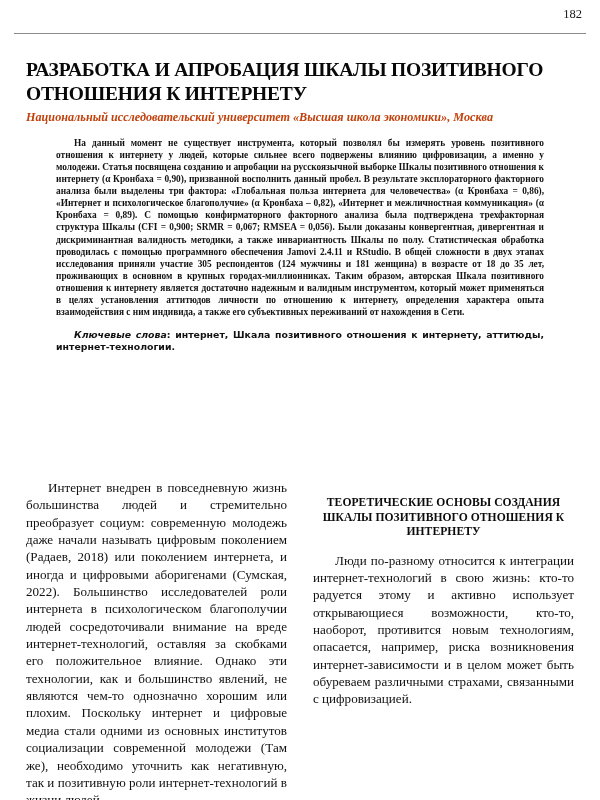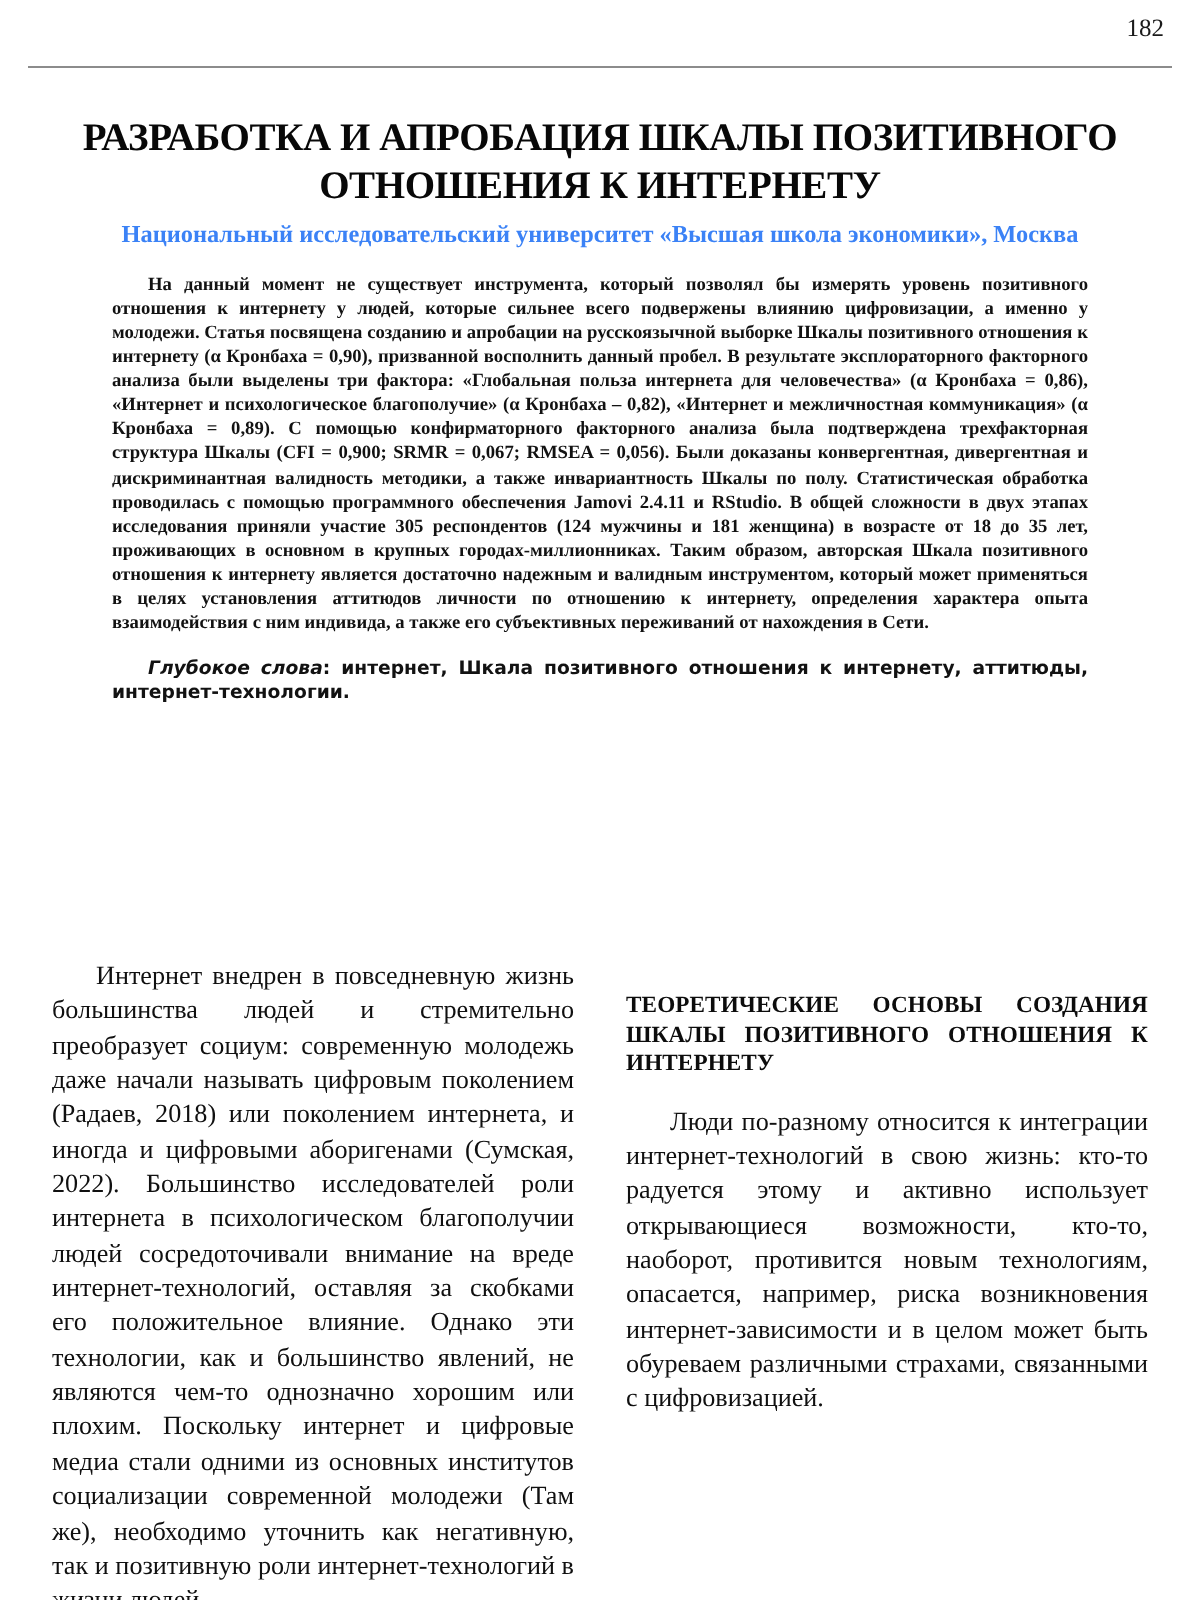--- a/index.html
+++ b/index.html
@@ -53,42 +53,42 @@
   }
   .rule {
     height: 1px;
     background: #8c8c8c;
     margin: 2px 14px 0 14px;
   }
 
   
   .title-block {
     margin: 24px 26px 0 26px;
-    text-align: center;
   }
   .article-title {
     font-size: 19.5px;
     font-weight: bold;
     line-height: 1.25;
     letter-spacing: -0.2px;
     color: #080808;
     margin: 0;
   }
   .authors {
     margin-top: 16px;
     font-size: 12.6px;
     font-weight: normal;
     letter-spacing: 0.3px;
     color: #111;
   }
   .affiliation {
     margin-top: 3px;
     font-size: 12.2px;
+    font-style: italic;
     font-weight: bold;
-    color: #3b82f6;
+    color: #c2410c;
   }
 
   
   .abstract {
     margin: 12px 56px 0 56px;
     font-family: Liberation Serif, serif;
     font-size: 9.35px;
     line-height: 12.1px;
     text-align: justify;
     text-justify: inter-word;
@@ -131,20 +131,21 @@
     text-justify: inter-word;
     color: #101010;
     hyphens: manual;
   }
   .col p {
     margin: 0;
     text-indent: 22px;
   }
   .section-head {
     margin: 17px 0 12px 0;
+    text-align: center;
     font-size: 11.6px;
     font-weight: bold;
     line-height: 14.5px;
     letter-spacing: 0.05px;
     color: #0c0c0c;
   }
 </style>
 </head>
 <body>
 
@@ -158,21 +159,21 @@
   <div class="title-block">
     <h1 class="article-title">РАЗРАБОТКА И АПРОБАЦИЯ ШКАЛЫ ПОЗИТИВНОГО ОТНОШЕНИЯ К ИНТЕРНЕТУ</h1>
     <div class="affiliation">Национальный исследовательский университет «Высшая школа экономики», Москва</div>
   </div>
 
   <div class="abstract">
     <p>На данный момент не существует инструмента, который позволял бы измерять уровень позитивного отношения к интернету у людей, которые сильнее всего подвержены влиянию цифровизации, а именно у молодежи. Статья посвящена созданию и апробации на русскоязычной выборке Шкалы позитивного отношения к интернету (α Кронбаха = 0,90), призванной восполнить данный пробел. В результате эксплораторного факторного анализа были выделены три фактора: «Глобальная польза интернета для человечества» (α Кронбаха = 0,86), «Интернет и психологическое благополучие» (α Кронбаха – 0,82), «Интернет и межличностная коммуникация» (α Кронбаха = 0,89). С помощью конфирматорного факторного анализа была подтверждена трехфакторная структура Шкалы (CFI = 0,900; SRMR = 0,067; RMSEA = 0,056). Были доказаны конвергентная, дивергентная и дискриминантная валидность методики, а также инвариантность Шкалы по полу. Статистическая обработка проводилась с помощью программного обеспечения Jamovi 2.4.11 и RStudio. В общей сложности в двух этапах исследования приняли участие 305 респондентов (124 мужчины и 181 женщина) в возрасте от 18 до 35 лет, проживающих в основном в крупных городах-миллионниках. Таким образом, авторская Шкала позитивного отношения к интернету является достаточно надежным и валидным инструментом, который может применяться в целях установления аттитюдов личности по отношению к интернету, определения характера опыта взаимодействия с ним индивида, а также его субъективных переживаний от нахождения в Сети.</p>
   </div>
 
   <div class="keywords">
-    <span class="kw-label">Глубокое слова</span><span>: </span><span>интернет, Шкала позитивного отношения к интернету, аттитюды, интернет-технологии.</span>
+    <span class="kw-label">Ключевые слова</span><span>: </span><span>интернет, Шкала позитивного отношения к интернету, аттитюды, интернет-технологии.</span>
   </div>
 
   <div class="columns">
 
     <div class="col">
       <p>Интернет внедрен в повседневную жизнь большинства людей и стремительно преобразует социум: современную молодежь даже начали называть цифровым поколением (Радаев, 2018) или поколением интернета, и иногда и цифровыми аборигенами (Сумская, 2022). Большинство исследователей роли интернета в психологическом благополучии людей сосредоточивали внимание на вреде интернет-технологий, оставляя за скобками его положительное влияние. Однако эти технологии, как и большинство явлений, не являются чем-то однозначно хорошим или плохим. Поскольку интернет и цифровые медиа стали одними из основных институтов социализации современной молодежи (Там же), необходимо уточнить как негативную, так и позитивную роли интернет-технологий в жизни людей,</p>
     </div>
 
     <div class="col">
       <div class="section-head">ТЕОРЕТИЧЕСКИЕ ОСНОВЫ СОЗДАНИЯ ШКАЛЫ ПОЗИТИВНОГО ОТНОШЕНИЯ К ИНТЕРНЕТУ</div>

